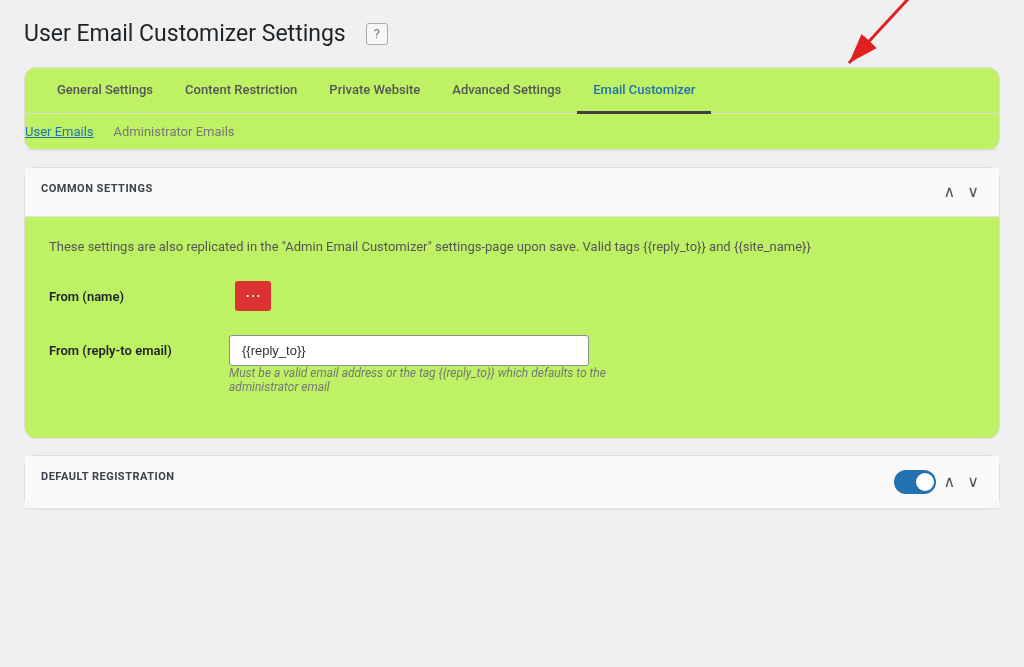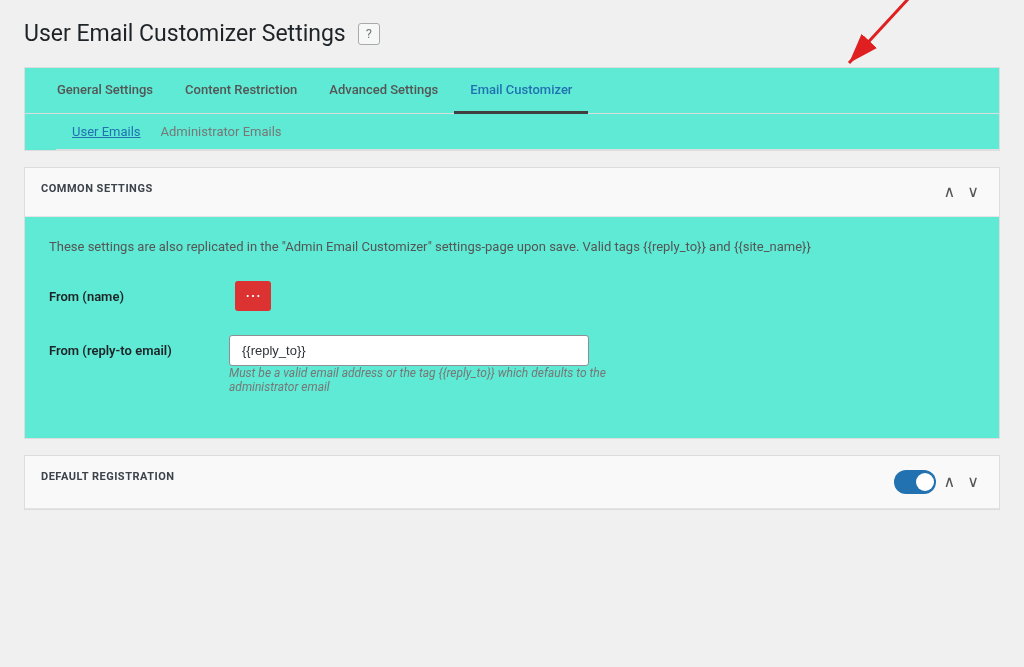--- a/index.html
+++ b/index.html
@@ -9,21 +9,21 @@
       color: #1d2327;
       font-size: 14px;
     }
     .page-wrapper {
       padding: 20px 24px;
       max-width: 1024px;
     }
     .page-title-row {
       display: flex;
       align-items: center;
-      gap: 12px;
+      gap: 20px;
       margin-bottom: 20px;
     }
     .page-title {
       font-size: 23px;
       font-weight: 400;
       color: #1d2327;
     }
     .help-icon {
       width: 22px;
       height: 22px;
@@ -31,23 +31,23 @@
       border-radius: 3px;
       display: flex;
       align-items: center;
       justify-content: center;
       color: #777;
       font-size: 13px;
       cursor: pointer;
       background: #f6f7f7;
     }
     .card {
-      background: #5eead4;
+      background: #bef264;
       border: 1px solid #ddd;
-      border-radius: 0;
+      border-radius: 12px;
       margin-bottom: 16px;
     }
     .tabs-bar {
       display: flex;
       align-items: center;
       padding: 0 16px;
       border-bottom: 1px solid #ddd;
     }
     .tab {
       padding: 14px 16px;
@@ -60,23 +60,22 @@
       white-space: nowrap;
     }
     .tab.active {
       color: #2271b1;
       border-bottom: 3px solid #404040;
     }
     .sub-tabs-bar {
       display: flex;
       align-items: flex-start;
       gap: 20px;
-      padding: 10px 16px;
+      padding: 10px 0;
       border-bottom: 1px solid #e0e0e0;
-      margin-left: 31px;
     }
     .sub-tab {
       font-size: 13px;
       color: #777;
       cursor: pointer;
     }
     .sub-tab.active {
       color: #2271b1;
       text-decoration: underline;
     }
@@ -230,20 +229,21 @@
         <defs>
           <marker id="arrowhead" markerWidth="10" markerHeight="7" refX="10" refY="3.5" orient="auto">
             <polygon points="0 0, 10 3.5, 0 7" fill="#e02020"></polygon>
           </marker>
         </defs>
         <line x1="80" y1="0" x2="20" y2="65" stroke="#e02020" stroke-width="3" marker-end="url(#arrowhead)"></line>
       </svg>
 
       <div class="tab">General Settings</div>
       <div class="tab">Content Restriction</div>
+      <div class="tab">Private Website</div>
       <div class="tab">Advanced Settings</div>
       <div class="tab active">Email Customizer</div>
     </div>
 
     <div class="sub-tabs-bar">
       <span class="sub-tab active">User Emails</span>
       <span class="sub-tab">Administrator Emails</span>
     </div>
   </div>
 

